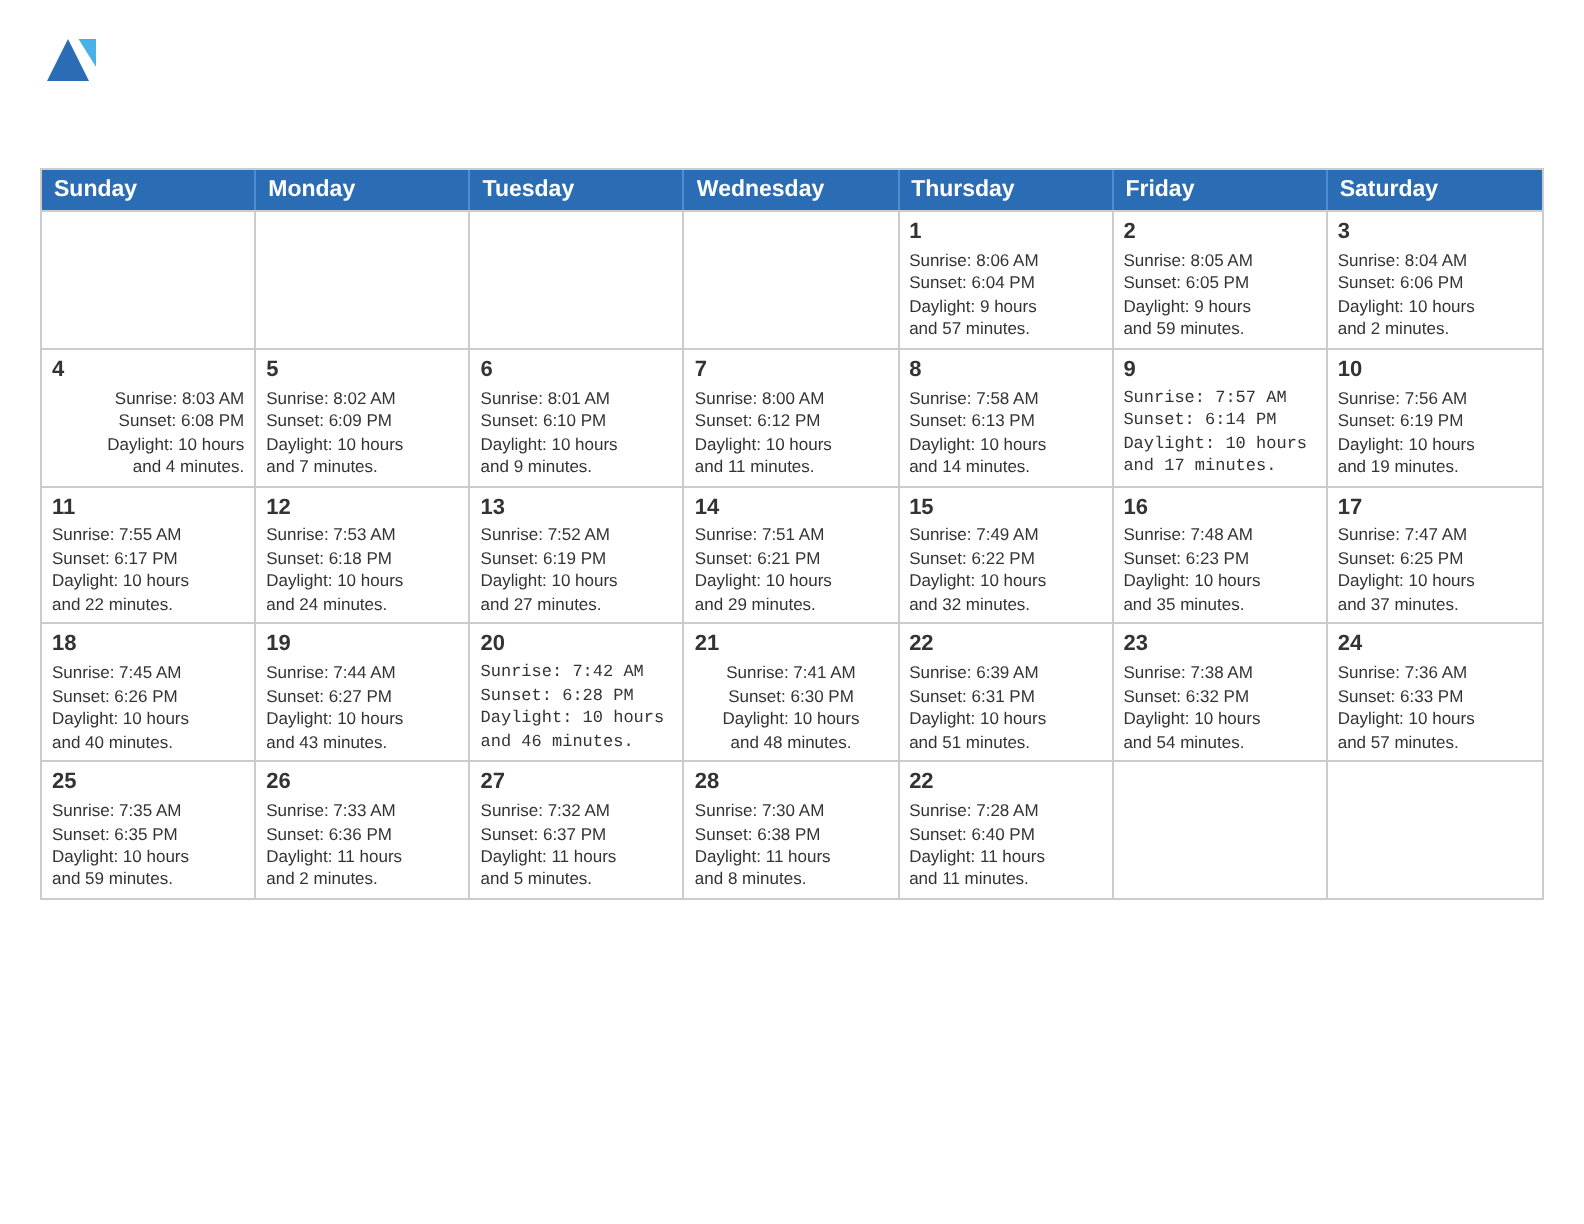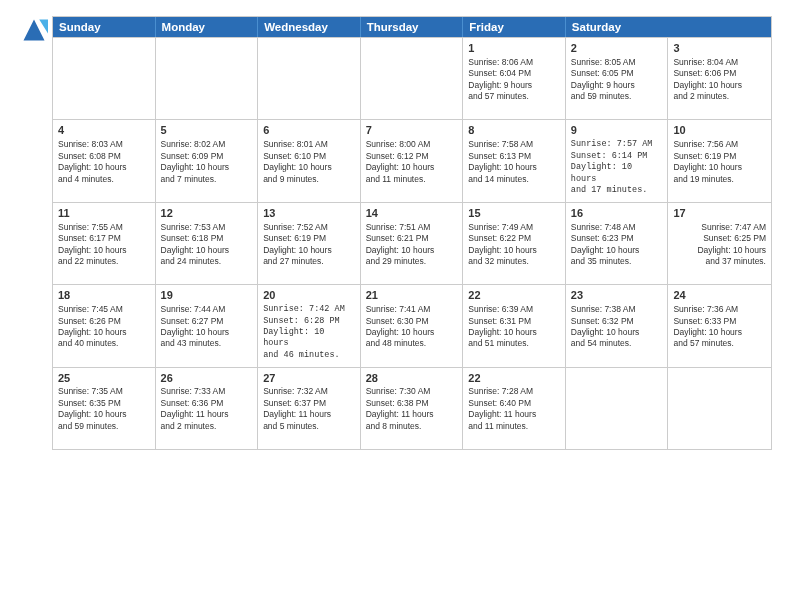--- a/index.html
+++ b/index.html
@@ -8,21 +8,22 @@
       background: #fff;
       width: 792px;
       height: 612px;
       overflow: hidden;
     }
     .page {
       width: 792px;
       height: 460px;
       padding: 16px 20px 10px 20px;
       display: flex;
-      flex-direction: row;
+      flex-direction: column;
+      gap: 32px;
     }
     .header {
       display: flex;
       justify-content: space-between;
       align-items: flex-start;
       margin-bottom: 8px;
     }
     .logo {
       display: flex;
       align-items: center;
@@ -126,20 +127,21 @@
     <div class="title-block">
       <div class="title-main"></div>
       <div class="title-sub"></div>
     </div>
   </div>
 
   <div class="calendar">
     <div class="cal-header">
     <div class="cal-header-cell">Sunday</div>
         <div class="cal-header-cell">Monday</div>
+        <div class="cal-header-cell">Tuesday</div>
         <div class="cal-header-cell">Wednesday</div>
         <div class="cal-header-cell">Thursday</div>
         <div class="cal-header-cell">Friday</div>
         <div class="cal-header-cell">Saturday</div>
       </div>
     <div class="cal-body">
     <div class="cal-row">
           <div class="cal-cell empty"></div>
           <div class="cal-cell empty"></div>
           <div class="cal-cell empty"></div>
@@ -162,21 +164,21 @@
             <span class="day-num">3</span>
             <div class="day-info" style="white-space: pre-line;">Sunrise: 8:04 AM
 Sunset: 6:06 PM
 Daylight: 10 hours
 and 2 minutes.</div>
           </div>
         </div>
         <div class="cal-row">
           <div class="cal-cell">
             <span class="day-num">4</span>
-            <div class="day-info" style="white-space: pre-line;">Sunrise: 8:03 AM
+            <div class="day-info" style="white-space: pre-line; text-align: right;">Sunrise: 8:03 AM
 Sunset: 6:08 PM
 Daylight: 10 hours
 and 4 minutes.</div>
           </div>
           <div class="cal-cell">
             <span class="day-num">5</span>
             <div class="day-info" style="white-space: pre-line;">Sunrise: 8:02 AM
 Sunset: 6:09 PM
 Daylight: 10 hours
 and 7 minutes.</div>
@@ -255,21 +257,21 @@
           </div>
           <div class="cal-cell">
             <span class="day-num">16</span>
             <div class="day-info" style="white-space: pre-line;">Sunrise: 7:48 AM
 Sunset: 6:23 PM
 Daylight: 10 hours
 and 35 minutes.</div>
           </div>
           <div class="cal-cell">
             <span class="day-num">17</span>
-            <div class="day-info" style="white-space: pre-line; text-align: right;">Sunrise: 7:47 AM
+            <div class="day-info" style="white-space: pre-line;">Sunrise: 7:47 AM
 Sunset: 6:25 PM
 Daylight: 10 hours
 and 37 minutes.</div>
           </div>
         </div>
         <div class="cal-row">
           <div class="cal-cell">
             <span class="day-num">18</span>
             <div class="day-info" style="white-space: pre-line;">Sunrise: 7:45 AM
 Sunset: 6:26 PM
@@ -285,21 +287,21 @@
           </div>
           <div class="cal-cell">
             <span class="day-num">20</span>
             <div class="day-info" style="white-space: pre-line; font-family: Liberation Mono, monospace;">Sunrise: 7:42 AM
 Sunset: 6:28 PM
 Daylight: 10 hours
 and 46 minutes.</div>
           </div>
           <div class="cal-cell">
             <span class="day-num">21</span>
-            <div class="day-info" style="white-space: pre-line;">Sunrise: 7:41 AM
+            <div class="day-info" style="white-space: pre-line; text-align: center;">Sunrise: 7:41 AM
 Sunset: 6:30 PM
 Daylight: 10 hours
 and 48 minutes.</div>
           </div>
           <div class="cal-cell">
             <span class="day-num">22</span>
             <div class="day-info" style="white-space: pre-line;">Sunrise: 6:39 AM
 Sunset: 6:31 PM
 Daylight: 10 hours
 and 51 minutes.</div>

